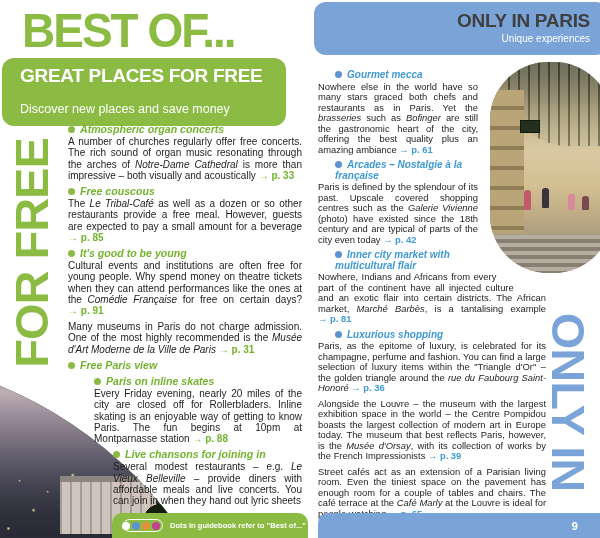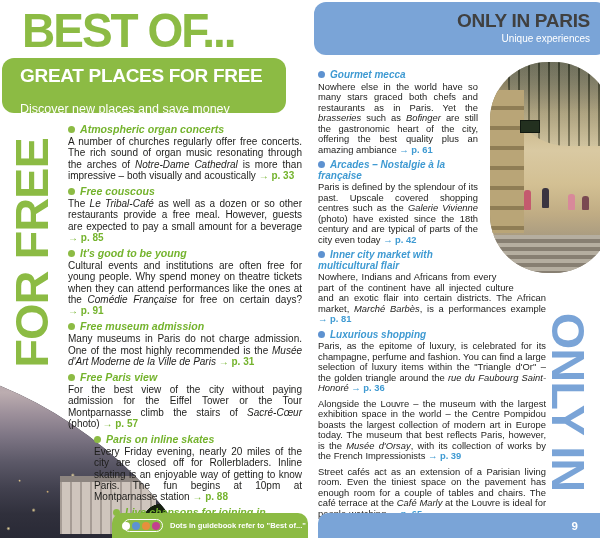--- a/index.html
+++ b/index.html
@@ -7,21 +7,21 @@
     --bullet-blue:#5e92d0; --ink:#1d1d1b;
   }
   *{box-sizing:border-box;}
   html,body{margin:0;padding:0;background:#e8e8e8;}
   .page{position:relative;width:600px;height:538px;background:#ffffff;overflow:hidden;
         font-family:"Liberation Sans",sans-serif;color:var(--ink);}
 
   
   .best-of{position:absolute;left:22px;top:2px;font-size:46px;font-weight:bold;
            color:var(--green);letter-spacing:-2px;transform:scaleY(1.05);transform-origin:top left;}
-  .green-box{position:absolute;left:2px;top:58px;width:284px;height:55px;background:var(--green);
+  .green-box{position:absolute;left:2px;top:58px;width:284px;height:68px;background:var(--green);
              border-radius:12px;padding:7px 0 0 18px;z-index:2;}
   .green-box .box-title{color:#fff;font-weight:bold;font-size:19px;letter-spacing:-0.3px;}
   .green-box .box-sub{color:#fff;font-size:12.5px;margin-top:15px;}
   .blue-box{position:absolute;left:314px;top:2px;width:294px;height:53px;background:var(--blue);
             border-radius:12px;text-align:right;padding:8px 18px 0 0;z-index:2;}
   .blue-box .box-title{color:#404040;font-weight:bold;font-size:19px;letter-spacing:-0.3px;}
   .blue-box .box-sub{color:#fff;font-size:10px;margin-top:1px;}
 
   
   .v-left{position:absolute;left:-88px;top:225px;width:240px;height:56px;transform:rotate(-90deg);
@@ -78,21 +78,21 @@
                          radial-gradient(34px 30px at 55% 55%,#101a0c 60%,transparent 62%),
                          radial-gradient(28px 24px at 85% 45%,#16210f 60%,transparent 62%);}
 
   
   .col{position:absolute;z-index:2;}
   .col-left{left:68px;top:124px;width:234px;font-size:10px;line-height:11.2px;}
   .col-right{left:318px;top:64px;width:228px;font-size:9.4px;line-height:10.5px;padding-top:6px;}
   .item{margin-bottom:5px;text-align:justify;}
   .item-head{font-weight:bold;font-style:italic;margin-bottom:1px;text-align:left;}
   .col-left .item-head{font-size:10.6px;color:var(--green-text);}
-  .col-right .item-head{font-size:10px;color:var(--blue-text);}
+  .col-right .item-head{font-size:10px;color:var(--blue-text);margin-left:17px;}
   .bullet{display:inline-block;width:7px;height:7px;border-radius:50%;margin-right:5px;}
   .col-left .bullet{background:var(--green);}
   .col-right .bullet{background:var(--bullet-blue);}
   .item p{margin:0;}
   .ref{font-weight:bold;font-style:normal;white-space:nowrap;}
   .col-left .ref{color:var(--green-text);}
   .col-right .ref{color:var(--blue-text);}
   .indent-1{margin-left:26px;}
   .indent-2{margin-left:45px;}
   .arc-spacer{float:right;width:60px;height:212px;margin:0 0 4px 8px;
@@ -160,26 +160,24 @@
     </div>
     <div class="item">
       <div class="item-head"><span class="bullet"></span><span>Free couscous</span></div>
       <p><span>The </span><i>Le Tribal-Café</i><span> as well as a dozen or so other restaurants provide a free meal. However, guests are expected to pay a small amount for a beverage </span><span class="ref">→ p. 85</span></p>
     </div>
     <div class="item">
       <div class="item-head"><span class="bullet"></span><span>It's good to be young</span></div>
       <p><span>Cultural events and institutions are often free for young people. Why spend money on theatre tickets when they can attend performances like the ones at the </span><i>Comédie Française</i><span> for free on certain days? </span><span class="ref">→ p. 91</span></p>
     </div>
     <div class="item">
-      <div class="item-head"><span class="bullet"></span><span>Free museum admission</span></div>
       <p><span>Many museums in Paris do not charge admission. One of the most highly recommended is the </span><i>Musée d'Art Moderne de la Ville de Paris</i><span> </span><span class="ref">→ p. 31</span></p>
     </div>
     <div class="item">
       <div class="item-head"><span class="bullet"></span><span>Free Paris view</span></div>
-      <p><span>For the best view of the city without paying admission for the Eiffel Tower or the Tour Montparnasse climb the stairs of </span><i>Sacré-Cœur</i><span> (photo) </span><span class="ref">→ p. 57</span></p>
     </div>
     <div class="item indent-1">
       <div class="item-head"><span class="bullet"></span><span>Paris on inline skates</span></div>
       <p><span>Every Friday evening, nearly 20 miles of the city are closed off for Rollerbladers. Inline skating is an enjoyable way of getting to know Paris. The fun begins at 10pm at Montparnasse station </span><span class="ref">→ p. 88</span></p>
     </div>
     <div class="item indent-2">
       <div class="item-head"><span class="bullet"></span><span>Live chansons for joining in</span></div>
       <p><span>Several modest restaurants – e.g. </span><i>Le Vieux Belleville</i><span> – provide diners with affordable meals and live concerts. You can join in when they hand out lyric sheets </span></p>
     </div>
   </div>
@@ -189,21 +187,21 @@
     <div class="item">
       <div class="item-head"><span class="bullet"></span><span>Gourmet mecca</span></div>
       <p><span>Nowhere else in the world have so many stars graced both chefs and restaurants as in Paris. Yet the </span><i>brasseries</i><span> such as </span><i>Bofinger</i><span> are still the gastronomic heart of the city, offering the best quality plus an amazing ambiance </span><span class="ref">→ p. 61</span></p>
     </div>
     <div class="item">
       <div class="item-head"><span class="bullet"></span><span>Arcades – Nostalgie à la française</span></div>
       <p><span>Paris is defined by the splendour of its past. Upscale covered shopping centres such as the </span><i>Galerie Vivienne</i><span> (photo) have existed since the 18th century and are typical of parts of the city even today </span><span class="ref">→ p. 42</span></p>
     </div>
     <div class="item">
       <div class="item-head"><span class="bullet"></span><span>Inner city market with multicultural flair</span></div>
-      <p><span>Nowhere, Indians and Africans from every part of the continent have all injected culture and an exotic flair into certain districts. The African market, </span><i>Marché Barbès</i><span>, is a performances example </span><span class="ref">→ p. 81</span></p>
+      <p><span>Nowhere, Indians and Africans from every part of the continent have all injected culture and an exotic flair into certain districts. The African market, </span><i>Marché Barbès</i><span>, is a tantalising example </span><span class="ref">→ p. 81</span></p>
     </div>
     <div class="item">
       <div class="item-head"><span class="bullet"></span><span>Luxurious shopping</span></div>
       <p><span>Paris, as the epitome of luxury, is celebrated for its champagne, perfume and fashion. You can find a large selection of luxury items within the "Triangle d'Or" – the golden triangle around the </span><i>rue du Faubourg Saint-Honoré</i><span> </span><span class="ref">→ p. 36</span></p>
     </div>
     <div class="item">
       <p><span>Alongside the Louvre – the museum with the largest exhibition space in the world – the Centre Pompidou boasts the largest collection of modern art in Europe today. The museum that best reflects Paris, however, is the </span><i>Musée d'Orsay</i><span>, with its collection of works by the French Impressionists </span><span class="ref">→ p. 39</span></p>
     </div>
     <div class="item">
       <p><span>Street cafés act as an extension of a Parisian living room. Even the tiniest space on the pavement has enough room for a couple of tables and chairs. The café terrace at the </span><i>Café Marly</i><span> at the Louvre is ideal for people-watching </span><span class="ref">→ p. 65</span></p>

